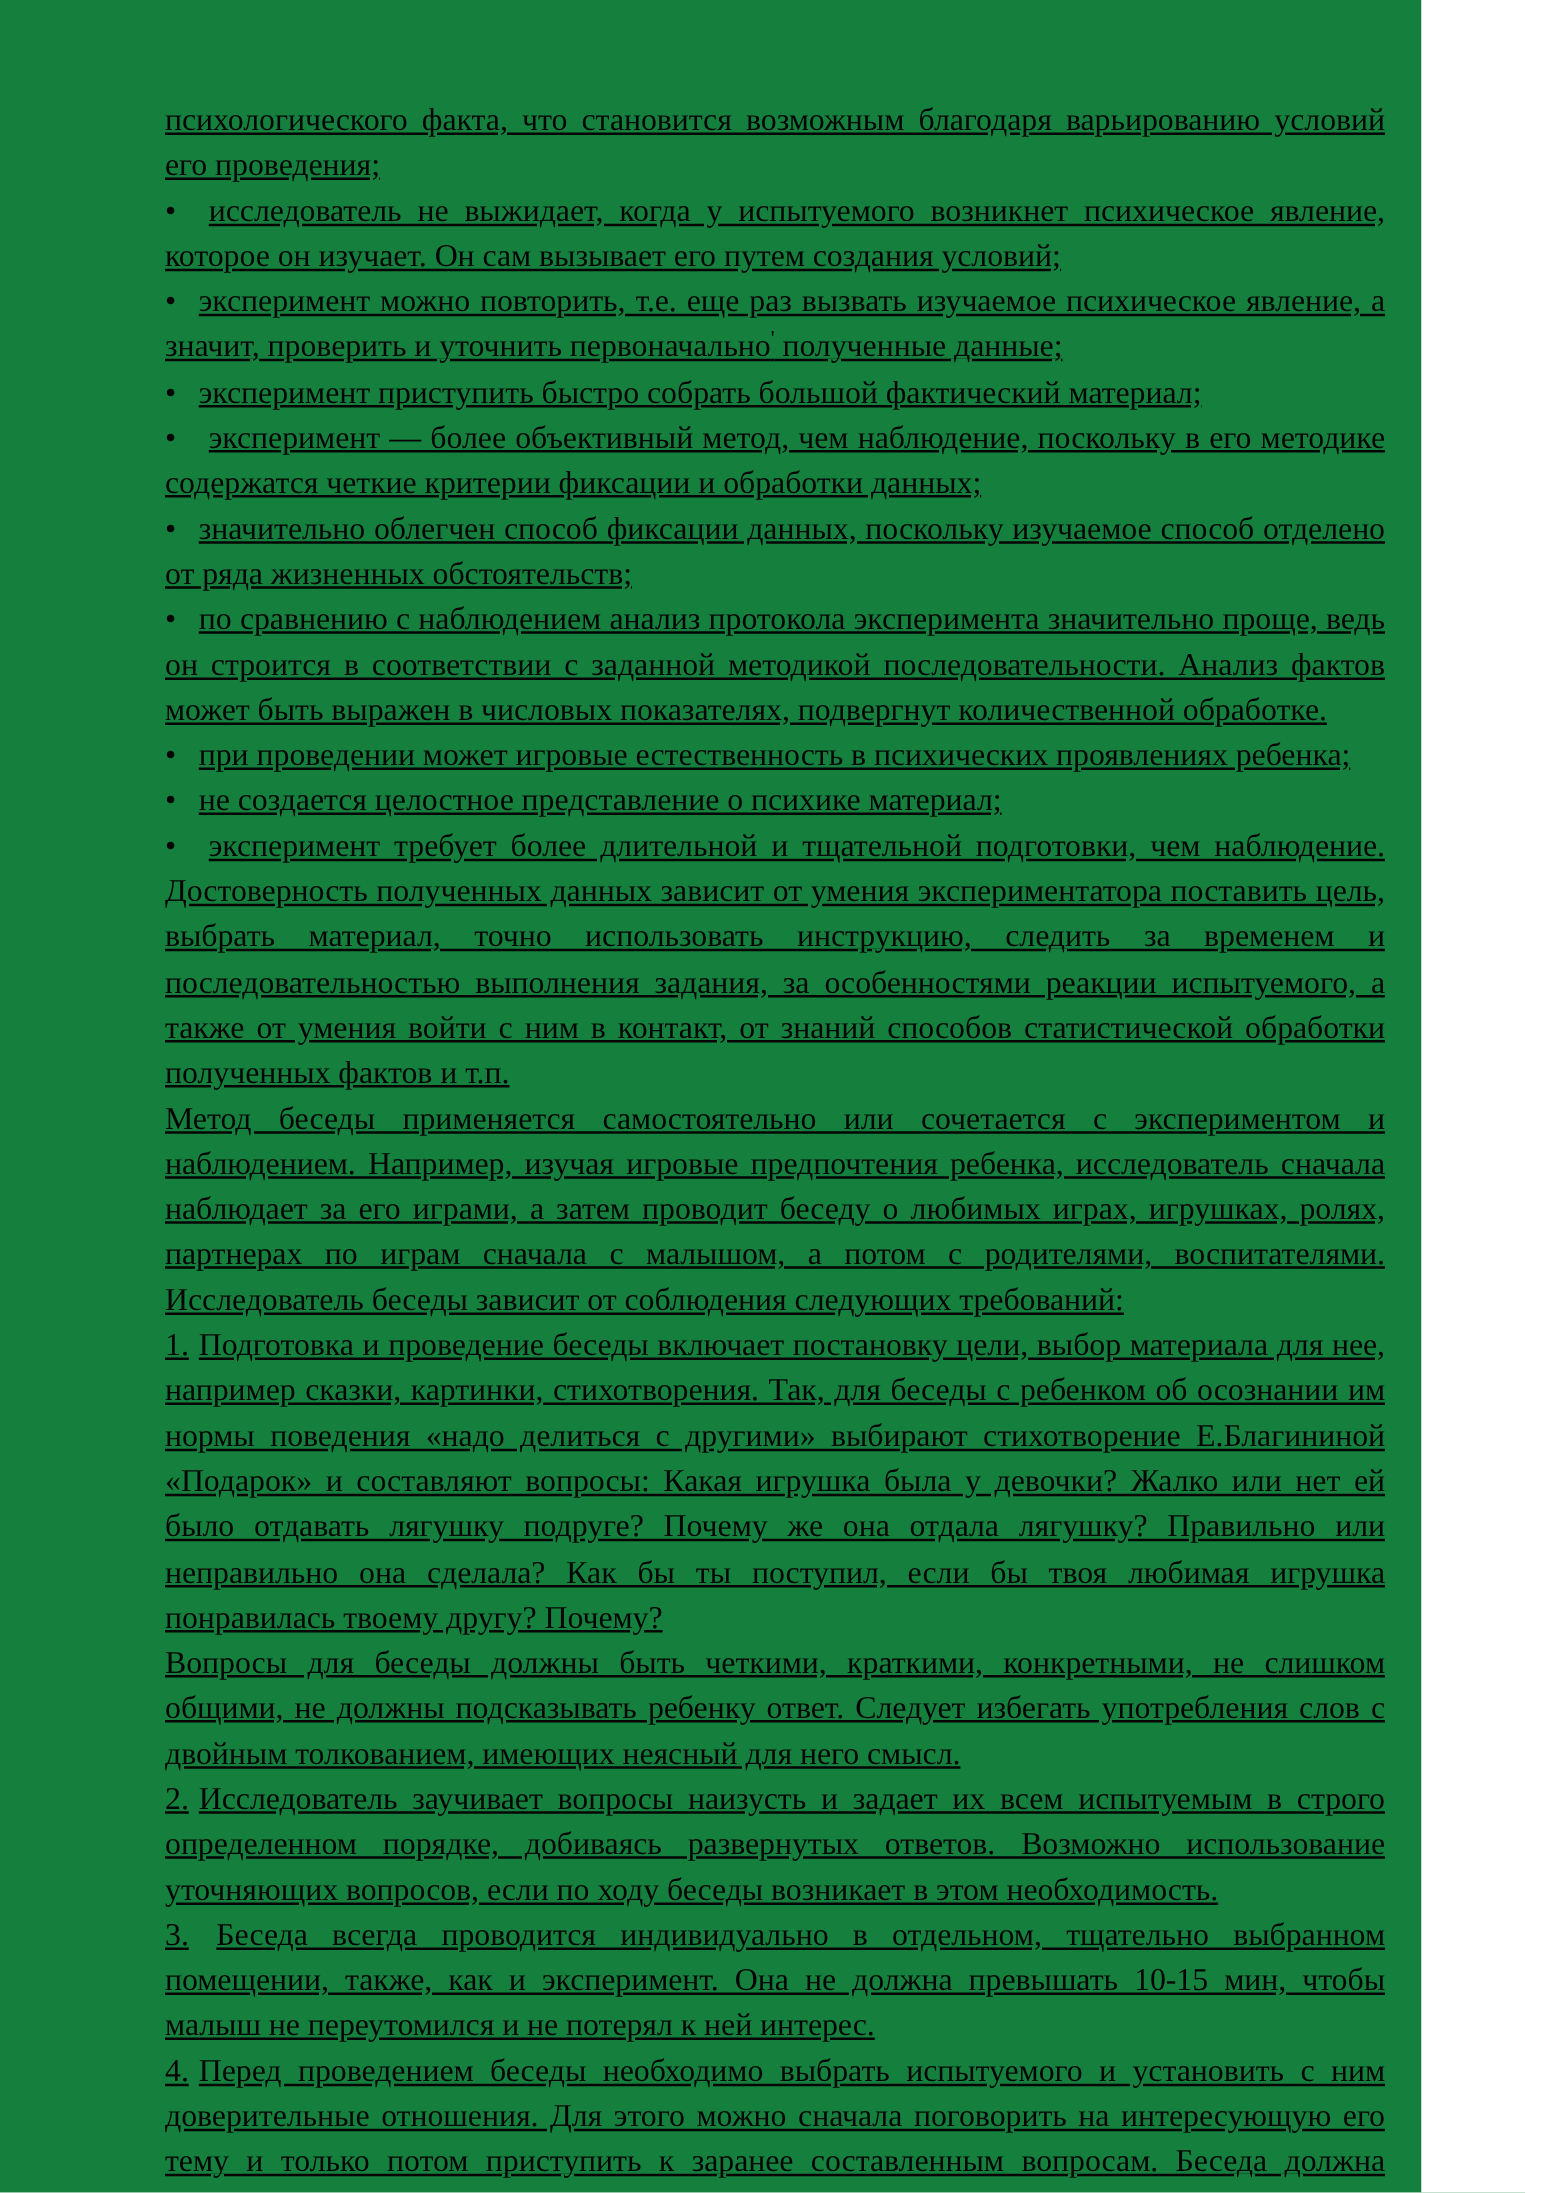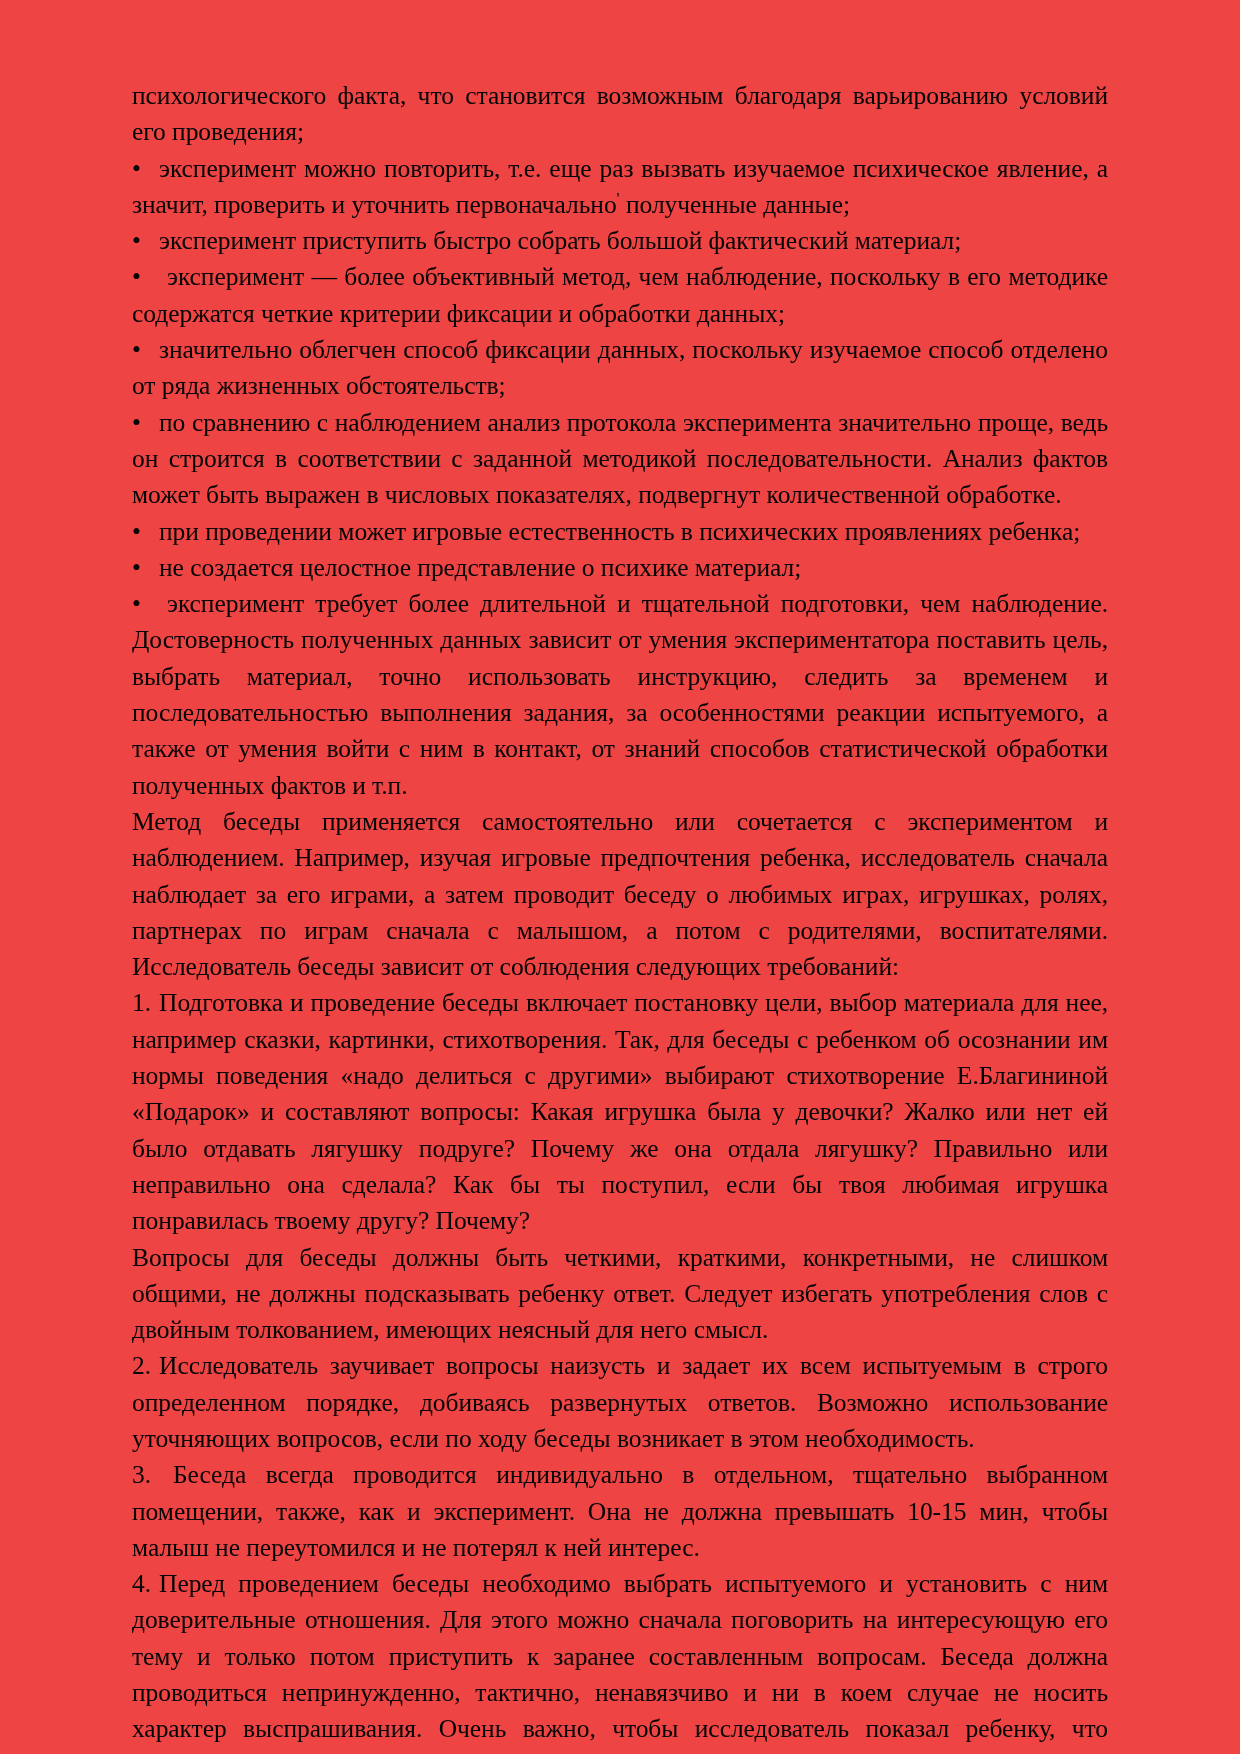--- a/index.html
+++ b/index.html
@@ -10,25 +10,26 @@
   }
   body {
     width: 1240px;
     height: 1754px;
     overflow: hidden;
     font-family: "Liberation Serif", "DejaVu Serif", serif;
     color: #050505;
   }
   .page {
     position: relative;
-    width: 1240px;
+    width: 1137px;
     height: 1754px;
-    background: #ef4444;
+    background: #15803d;
     box-sizing: border-box;
     padding: 78px 132px 0 132px;
+    text-decoration: underline;
   }
   .doc-body {
     width: 976px;
   }
   
   .para {
     margin: 0;
     text-align: justify;
     text-justify: inter-word;
     font-size: 25.5px;
@@ -67,20 +68,23 @@
 </head>
 <body>
 
 <div class="page">
   <div class="doc-body">
 
     <p class="para last-line-left">
       <span>психологического факта, что становится возможным благодаря варьированию условий его проведения;</span>
     </p>
 
+    <p class="bullet-item last-line-left">
+      <span class="bullet-glyph">•</span><span class="gap-wide"></span><span>исследователь не выжидает, когда у испытуемого возникнет психическое явление, которое он изучает. Он сам вызывает его путем создания    условий;</span>
+    </p>
 
     <p class="bullet-item last-line-left">
       <span class="bullet-glyph">•</span><span class="gap-mid"></span><span>эксперимент можно повторить, т.е. еще раз вызвать изучаемое психическое явление, а значит, проверить и уточнить первоначально</span><span class="sup-mark">'</span><span> полученные данные;</span>
     </p>
 
     <p class="bullet-item last-line-left">
       <span class="bullet-glyph">•</span><span class="gap-mid"></span><span>эксперимент приступить быстро собрать большой фактический материал;</span>
     </p>
 
     <p class="bullet-item last-line-left">

